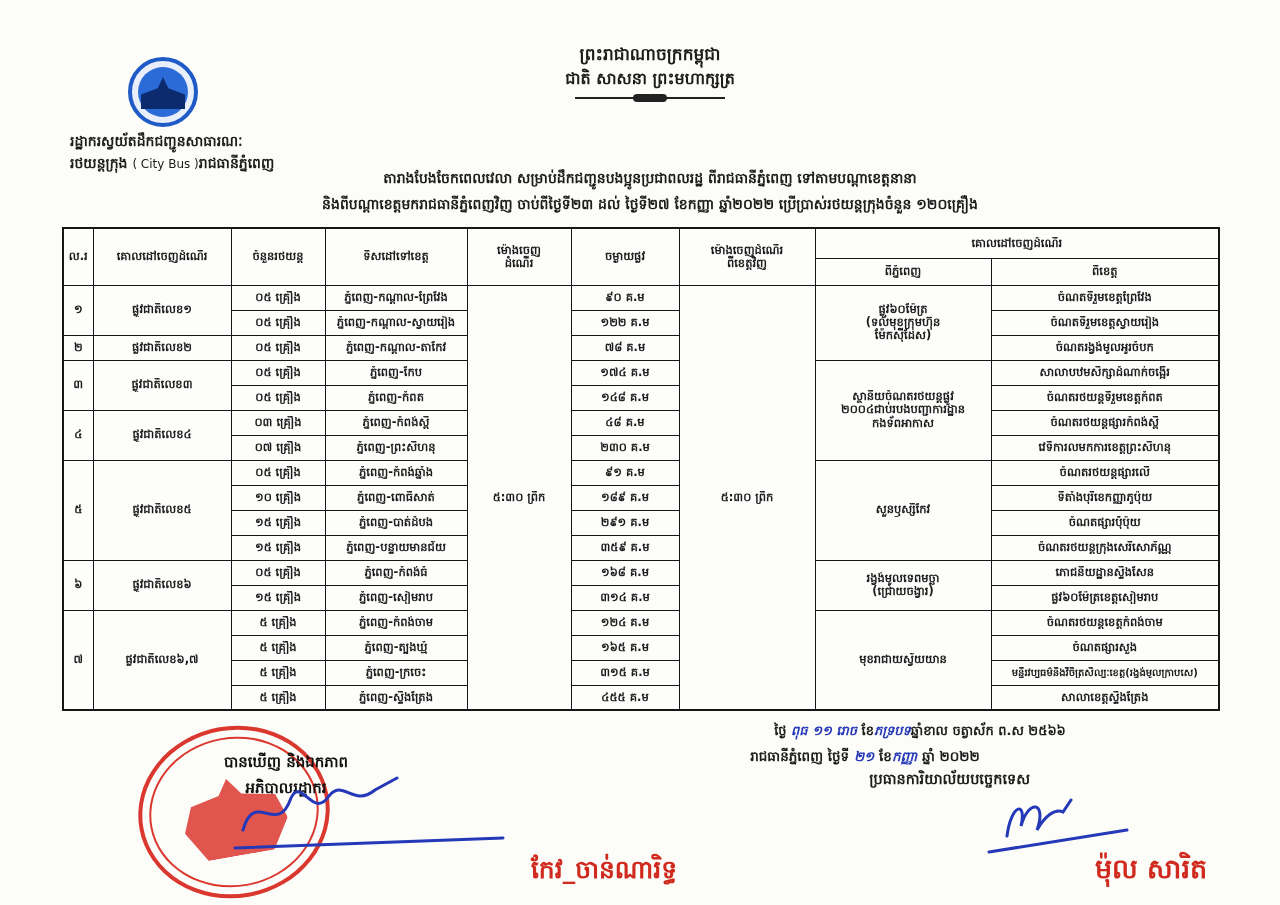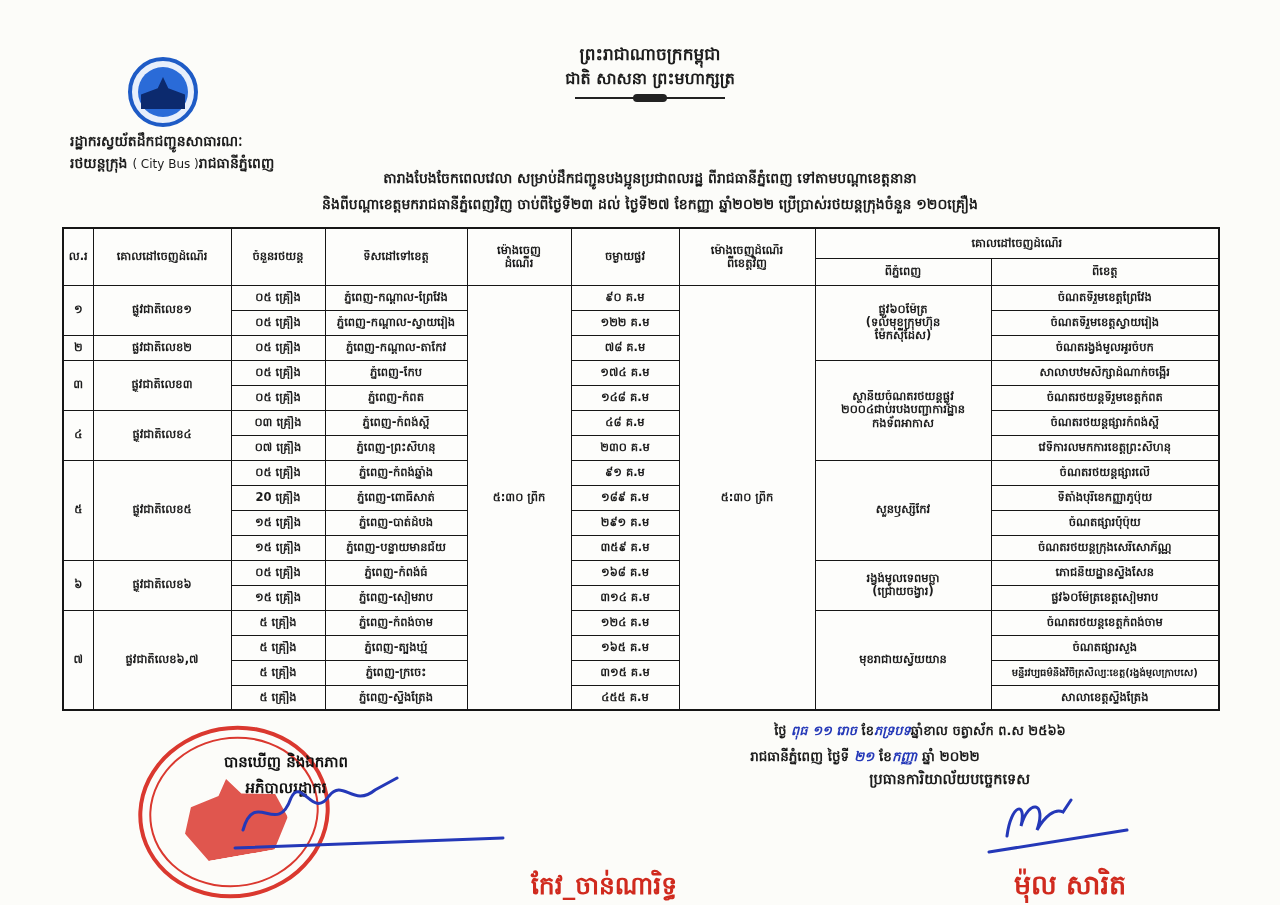--- a/index.html
+++ b/index.html
@@ -39,21 +39,21 @@
 
   
   .stamp{position:absolute;left:138px;top:726px;width:192px;height:172px;transform:rotate(-10deg);opacity:.92;}
   .stamp .ring1{position:absolute;inset:0;border:4px solid #d8281e;border-radius:50%;}
   .stamp .ring2{position:absolute;inset:11px;border:2px solid #d8281e;border-radius:50%;}
   .stamp .blob{position:absolute;left:44px;top:52px;width:104px;height:78px;background:#d8281e;opacity:.85;
     clip-path:polygon(48% 0,60% 22%,92% 30%,100% 62%,82% 100%,18% 100%,0 60%,10% 28%,38% 20%);}
   .approve{position:absolute;left:186px;top:750px;width:200px;text-align:center;font-weight:700;font-size:15px;
     line-height:1.7;color:#111;}
   .sig{position:absolute;}
-  .name-red{position:absolute;font-weight:700;color:#d02a1e;font-size:25px;margin-top:16px;}
+  .name-red{position:absolute;font-weight:700;color:#d02a1e;font-size:25px;}
 
   
   .dateline1{position:absolute;left:620px;top:722px;width:600px;text-align:center;font-weight:700;font-size:13px;}
   .dateline2{position:absolute;left:700px;top:748px;width:330px;text-align:center;font-weight:700;font-size:13.5px;}
   .officer-title{position:absolute;left:700px;top:770px;width:330px;text-align:right;font-weight:700;font-size:14.5px;}
   .hw{color:#2438b8;font-style:italic;font-weight:700;}
 </style>
 </head>
 <body>
 
@@ -290,21 +290,21 @@
           </td>
         <td rowspan="4">
             <span class="cell-pre">សួនឫស្សីកែវ</span>
           </td>
         <td>
             <span class="cell">ចំណតរថយន្តផ្សារលើ</span>
           </td>
       </tr>
       <tr>
         <td>
-            <span class="cell">20 គ្រឿង</span>
+            <span class="cell">១០ គ្រឿង</span>
           </td>
         <td>
             <span class="cell">ភ្នំពេញ-ពោធិ៍សាត់</span>
           </td>
         <td>
             <span class="cell">១៨៩ គ.ម</span>
           </td>
         <td>
             <span class="cell">ទីតាំងបុរីខេកញ្ញាភូប៉ុយ</span>
           </td>
@@ -474,15 +474,15 @@
     <span>ឆ្នាំ ២០២២</span>
   </div>
 
   <div class="officer-title">ប្រធានការិយាល័យបច្ចេកទេស</div>
 
   <svg class="sig" style="left:975px;top:792px;" width="160" height="66" viewBox="0 0 160 66">
     <path d="M32 44 C36 12, 52 8, 46 34 C54 6, 72 10, 62 38 C70 24, 80 16, 88 20 L96 8" fill="none" stroke="#2438b8" stroke-width="3" stroke-linecap="round"></path>
     <path d="M14 60 L152 38" fill="none" stroke="#2438b8" stroke-width="3" stroke-linecap="round"></path>
   </svg>
 
-  <div class="name-red" style="left:970px;top:852px;width:200px;text-align:center;font-size:27px;">ម៉ុល សារិត</div>
+  <div class="name-red" style="left:1051px;top:852px;width:200px;text-align:center;font-size:27px;">ម៉ុល សារិត</div>
 
 </div>
 
 </body></html>

